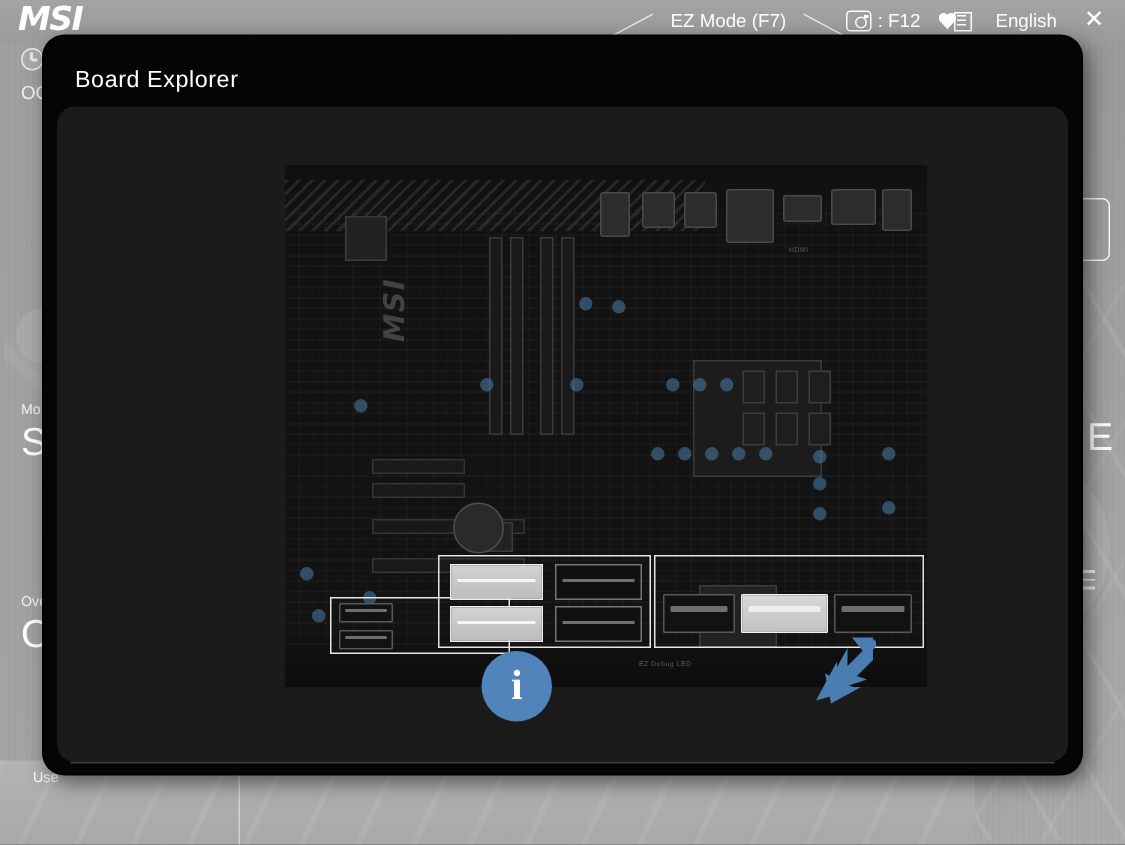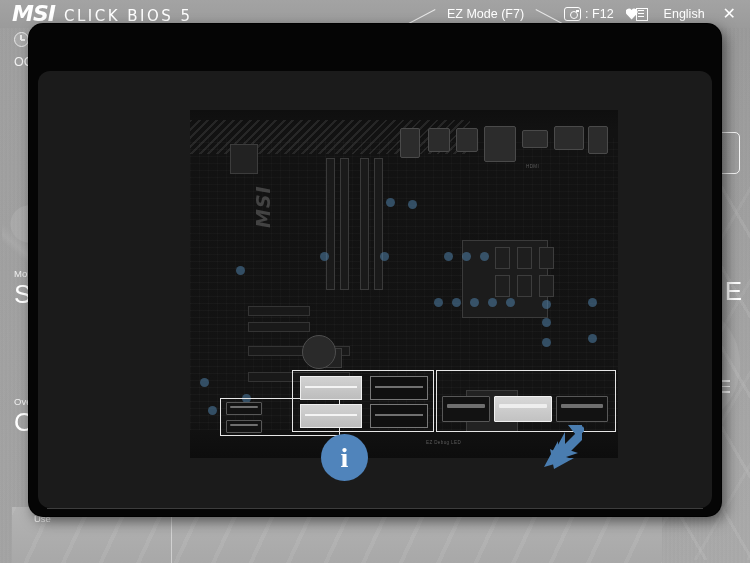--- a/index.html
+++ b/index.html
@@ -140,21 +140,21 @@
     border: 1.6px solid #ffffff; border-radius: 5px; opacity: .9;
   }
   .bg-menu-lines {
     position: absolute; right: 20px; top: 380px; width: 16px;
   }
   .bg-menu-lines i {
     display:block; height:1.6px; background:#fff; margin-bottom:4px; opacity:.85;
   }
 
   .bg-bottom-bar {
-    position: absolute; left: 12px; bottom: 0; width: 650px; height: 56px;
+    position: absolute; left: 0; bottom: 0; width: 650px; height: 56px;
     background:
       repeating-linear-gradient(115deg, rgba(255,255,255,.07) 0 4px, rgba(255,255,255,0) 4px 34px),
       linear-gradient(180deg, #b3b3b3 0%, #a8a8a8 100%);
   }
   .bb-left {
     position:absolute; left: 0; top: 0; width: 160px; height: 56px;
     border-right: 1px solid rgba(255,255,255,.45);
   }
   .bb-left .small { position:absolute; left: 22px; top: 6px; font-size: 9.5px; color:#fff; }
   .bb-left .big   { position:absolute; left: 16px; top: 14px; font-size: 27px; color:#fff; }
@@ -322,21 +322,20 @@
 
   <div class="bios-bg">
     <div class="bg-chevrons"></div>
     <div class="bg-gear"></div>
     <div class="bg-wrench"></div>
   </div>
 
   <div class="topbar">
     <div class="brand">
       <span class="brand-msi">MSI</span>
-      <span class="brand-sub">CLICK BIOS 5</span>
     </div>
     <div class="topbar-right">
       <div class="ez-mode">EZ Mode (F7)</div>
       <div class="shot-group">
         <span class="cam-icon"></span>
         <span class="f12-label">: F12</span>
       </div>
       <span class="fav-icon">
         <span class="fav-heart"></span>
         <span class="fav-lines"></span>
@@ -369,20 +368,21 @@
       <i></i>
     </div>
 
   <div class="bg-bottom-bar">
     <div class="bb-left">
       <span class="small">Use</span>
     </div>
   </div>
 
   <div class="dialog">
+    <div class="dlg-title">Board Explorer</div>
     <div class="dlg-close">X</div>
 
     <div class="dlg-body">
 
       <div class="board-wrap">
         <div class="board">
 
           <div class="board-top-strip"></div>
 
           <div class="io-shield">

